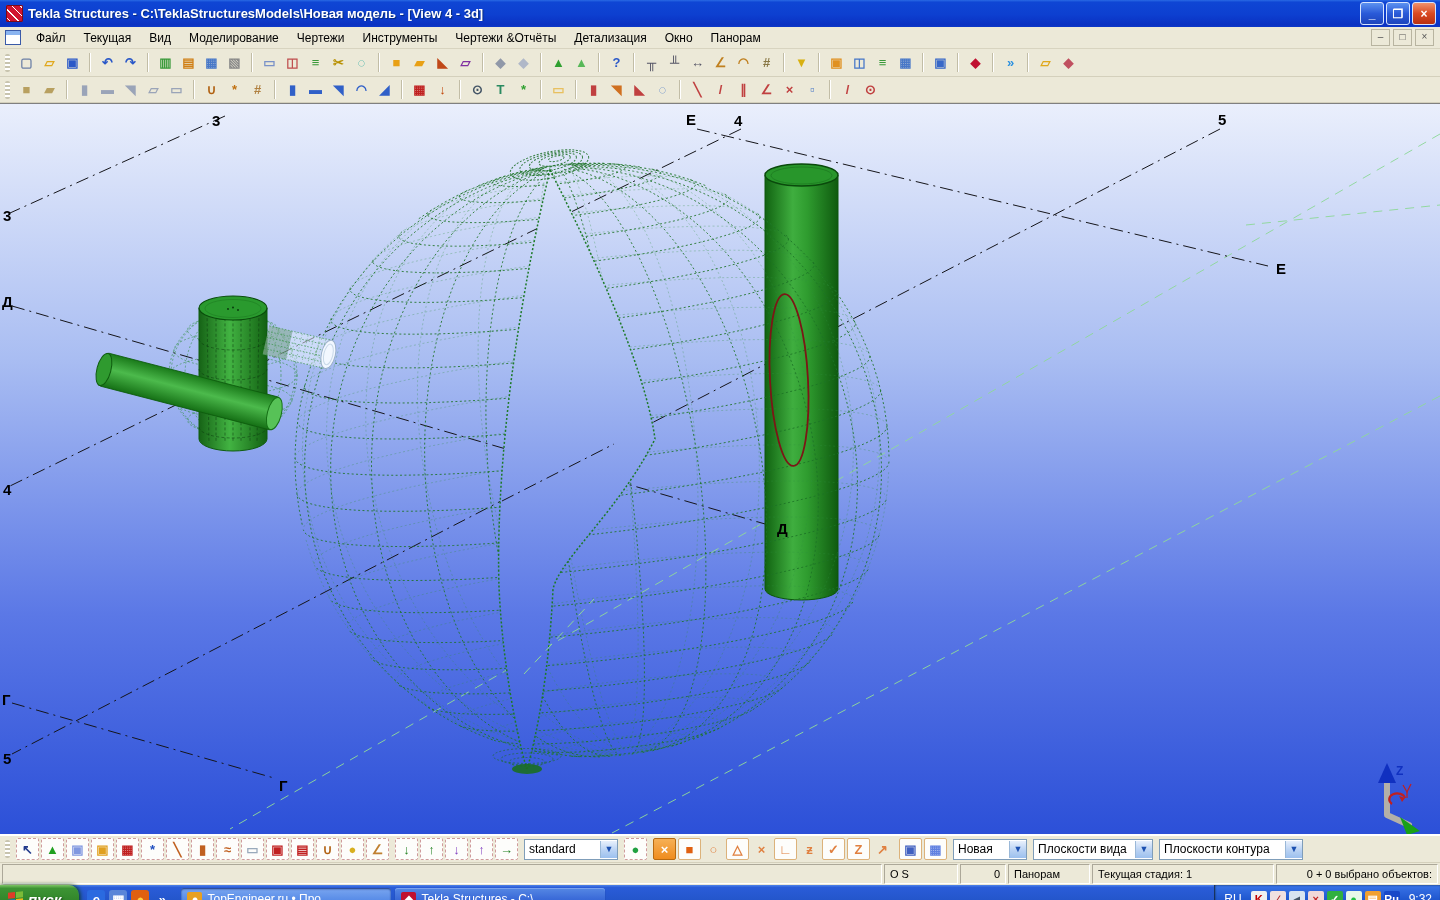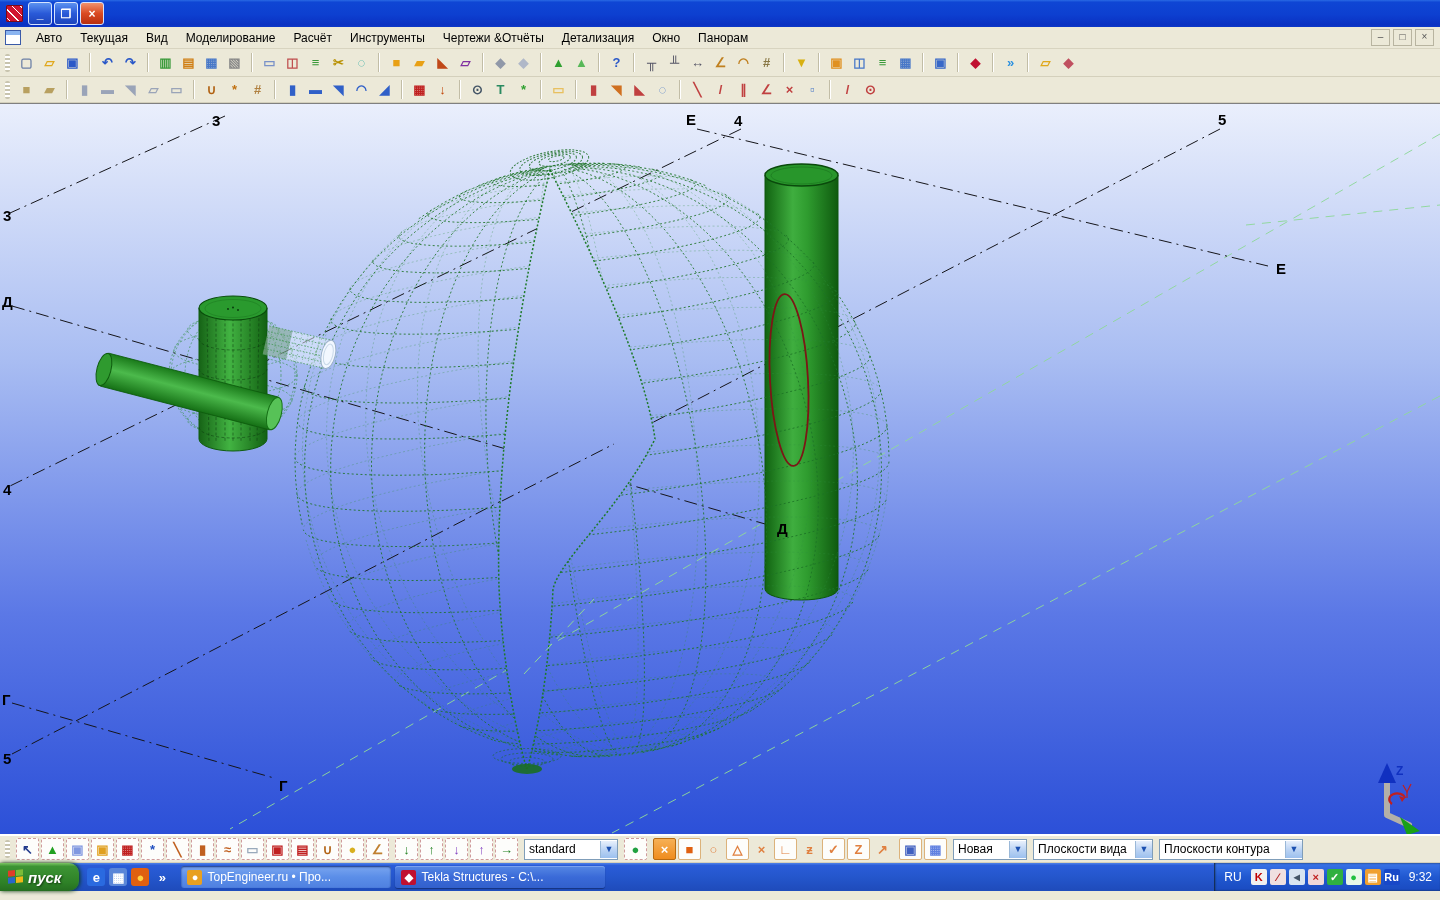--- a/index.html
+++ b/index.html
@@ -63,35 +63,36 @@
   .tricon{width:16px;height:16px;border-radius:2px;display:flex;align-items:center;justify-content:center;font-size:11px;font-weight:bold;}
   .clock{color:#fff;font-size:12px;margin-left:6px;}
 </style>
 </head>
 <body>
 
 <div id="app">
 
   <div class="titlebar">
     <span class="app-icon"></span>
+    <span class="title-text">Tekla Structures - C:\TeklaStructuresModels\Новая модель - [View 4 - 3d]</span>
     <span class="win-btns">
       <span class="wbtn">_</span>
       <span class="wbtn">❐</span>
       <span class="wbtn close">×</span>
     </span>
   </div>
 
   <div class="menubar">
     <span class="child-icon"></span>
     <span id="menu-items" style="display:flex;">
-        <span class="menu-item">Авто</span>
+        <span class="menu-item">Файл</span>
         <span class="menu-item">Текущая</span>
         <span class="menu-item">Вид</span>
         <span class="menu-item">Моделирование</span>
-        <span class="menu-item">Расчёт</span>
+        <span class="menu-item">Чертежи</span>
         <span class="menu-item">Инструменты</span>
         <span class="menu-item">Чертежи &amp;Отчёты</span>
         <span class="menu-item">Детализация</span>
         <span class="menu-item">Окно</span>
         <span class="menu-item">Панорам</span>
       </span>
     <span class="mdi-btns" id="mdi-btns">
         <span class="mdibtn">–</span>
         <span class="mdibtn">□</span>
         <span class="mdibtn">×</span>
@@ -439,20 +440,28 @@
       <span class="combo" style="width: 118px;">
         <span class="val">Плоскости вида</span>
         <span class="arr">▼</span>
       </span>
       <span class="combo" style="width: 142px;">
         <span class="val">Плоскости контура</span>
         <span class="arr">▼</span>
       </span>
     </div>
 
+  <div class="statusbar">
+    <span class="sb-panel sb-flex"></span>
+    <span class="sb-panel" style="width:62px">O S</span>
+    <span class="sb-panel" style="width:34px;justify-content:flex-end">0</span>
+    <span class="sb-panel" style="width:70px">Панорам</span>
+    <span class="sb-panel" style="width:170px">Текущая стадия: 1</span>
+    <span class="sb-panel" style="width:150px;justify-content:flex-end">0 + 0 выбрано объектов:</span>
+  </div>
 
   <div class="taskbar">
     <div class="startbtn">
       <span class="winflag">
         <i style="background:#e03c28"></i>
           <i style="background:#7cbb38"></i>
           <i style="background:#2a66c8"></i>
           <i style="background:#f0b818"></i>
       </span>
       <span class="lbl">пуск</span>

